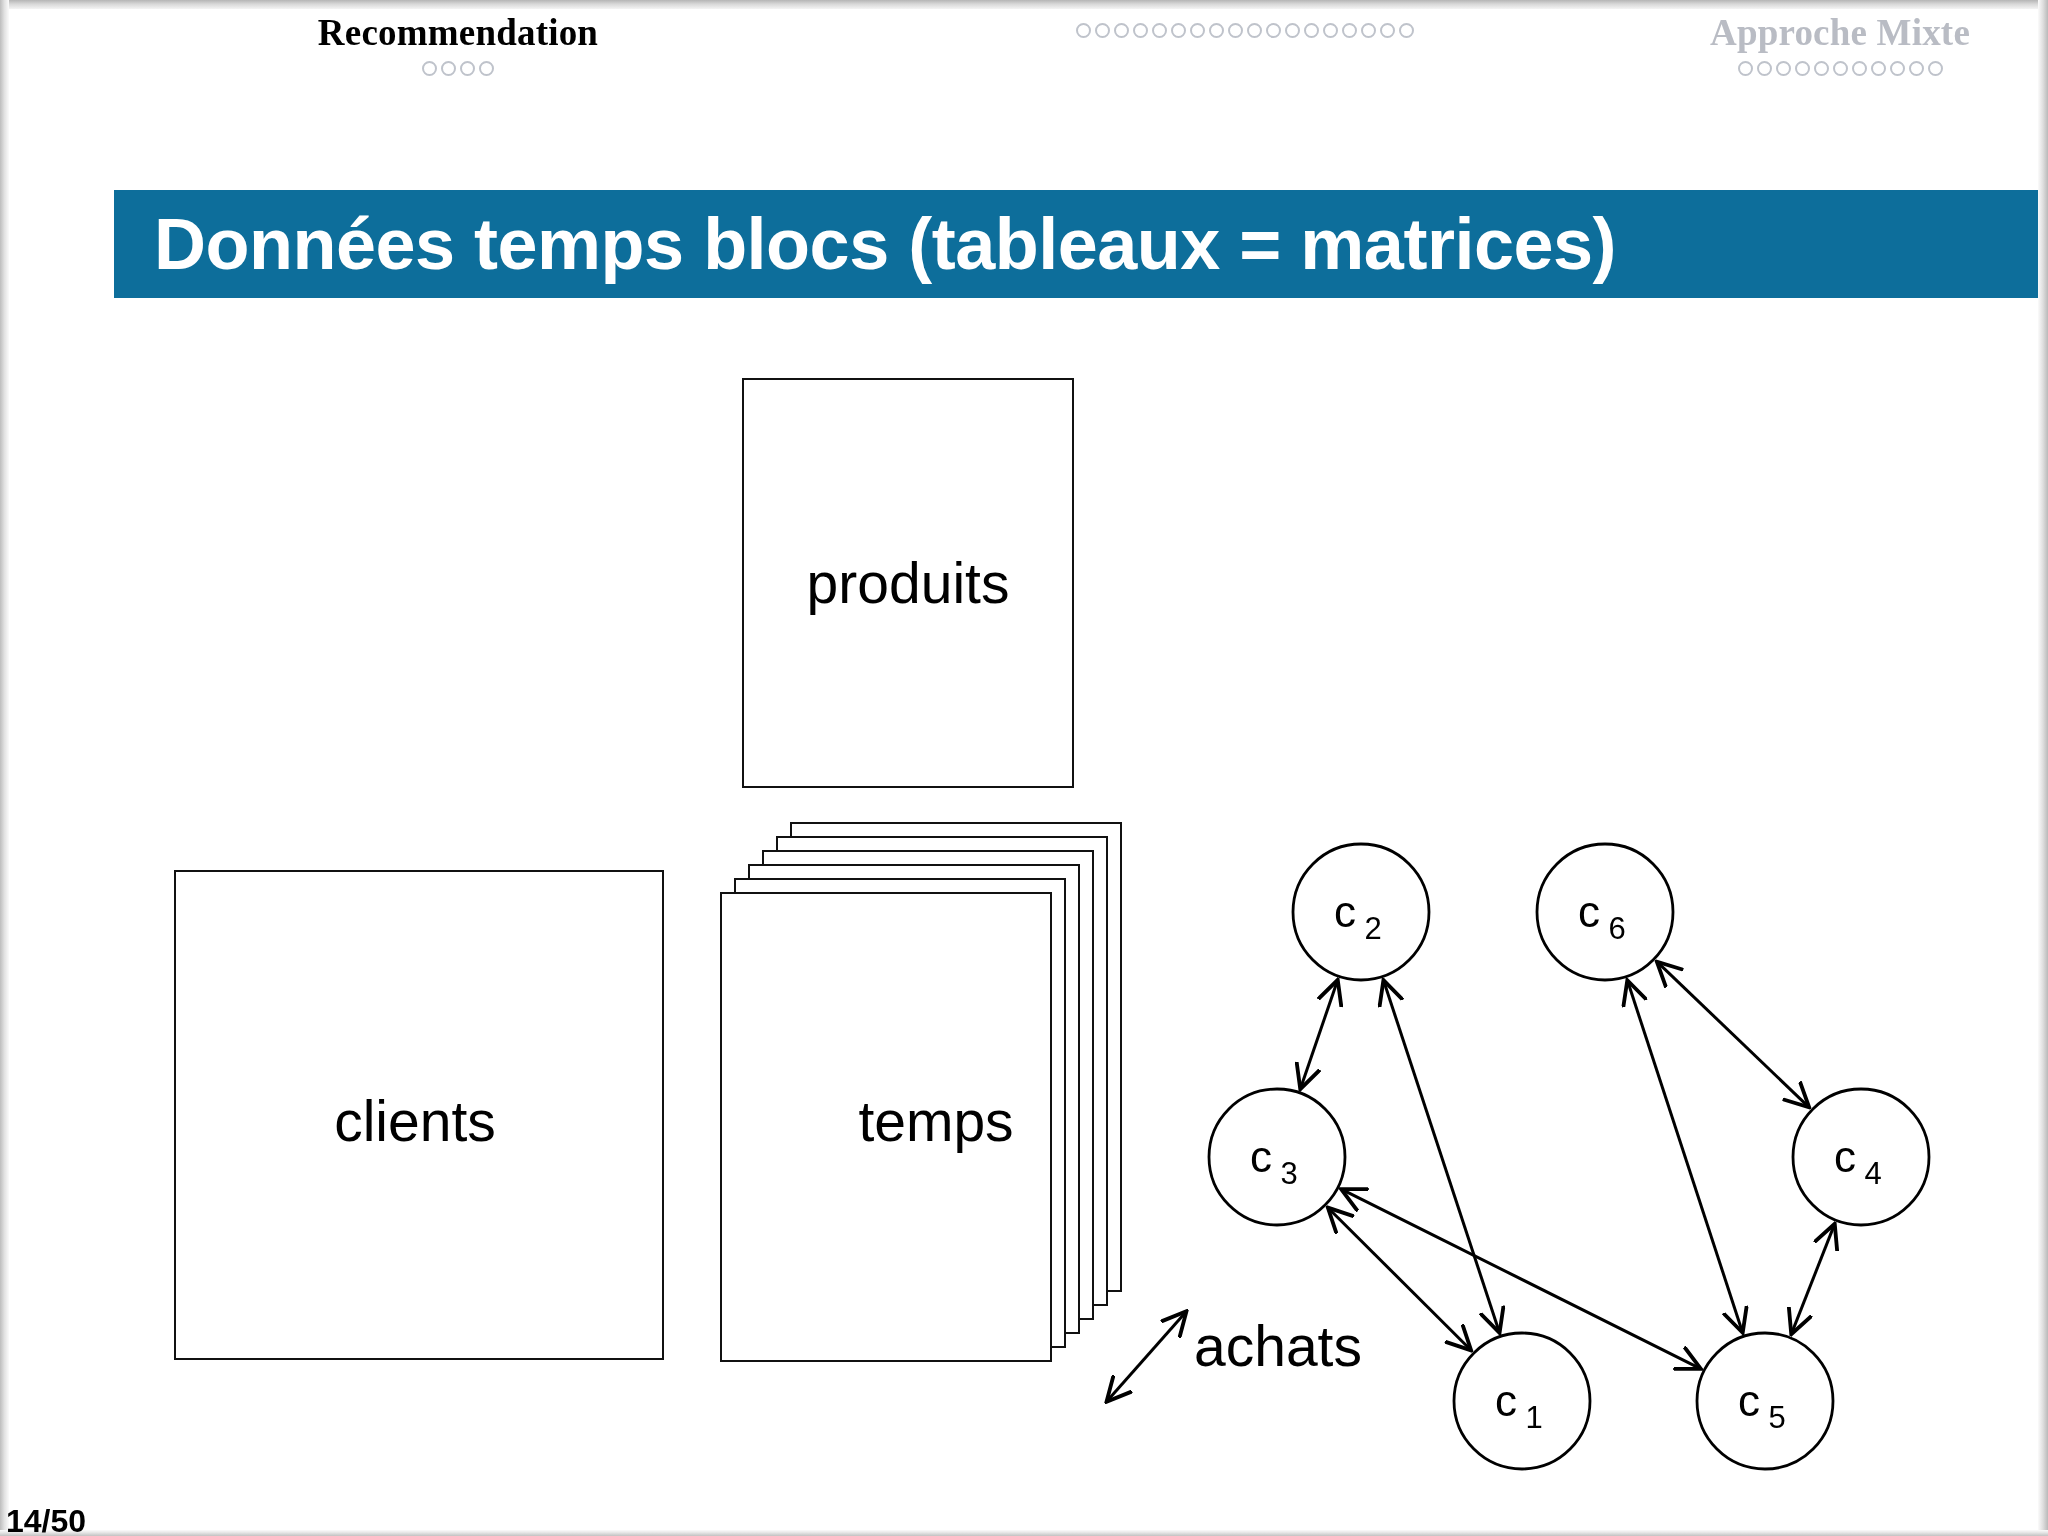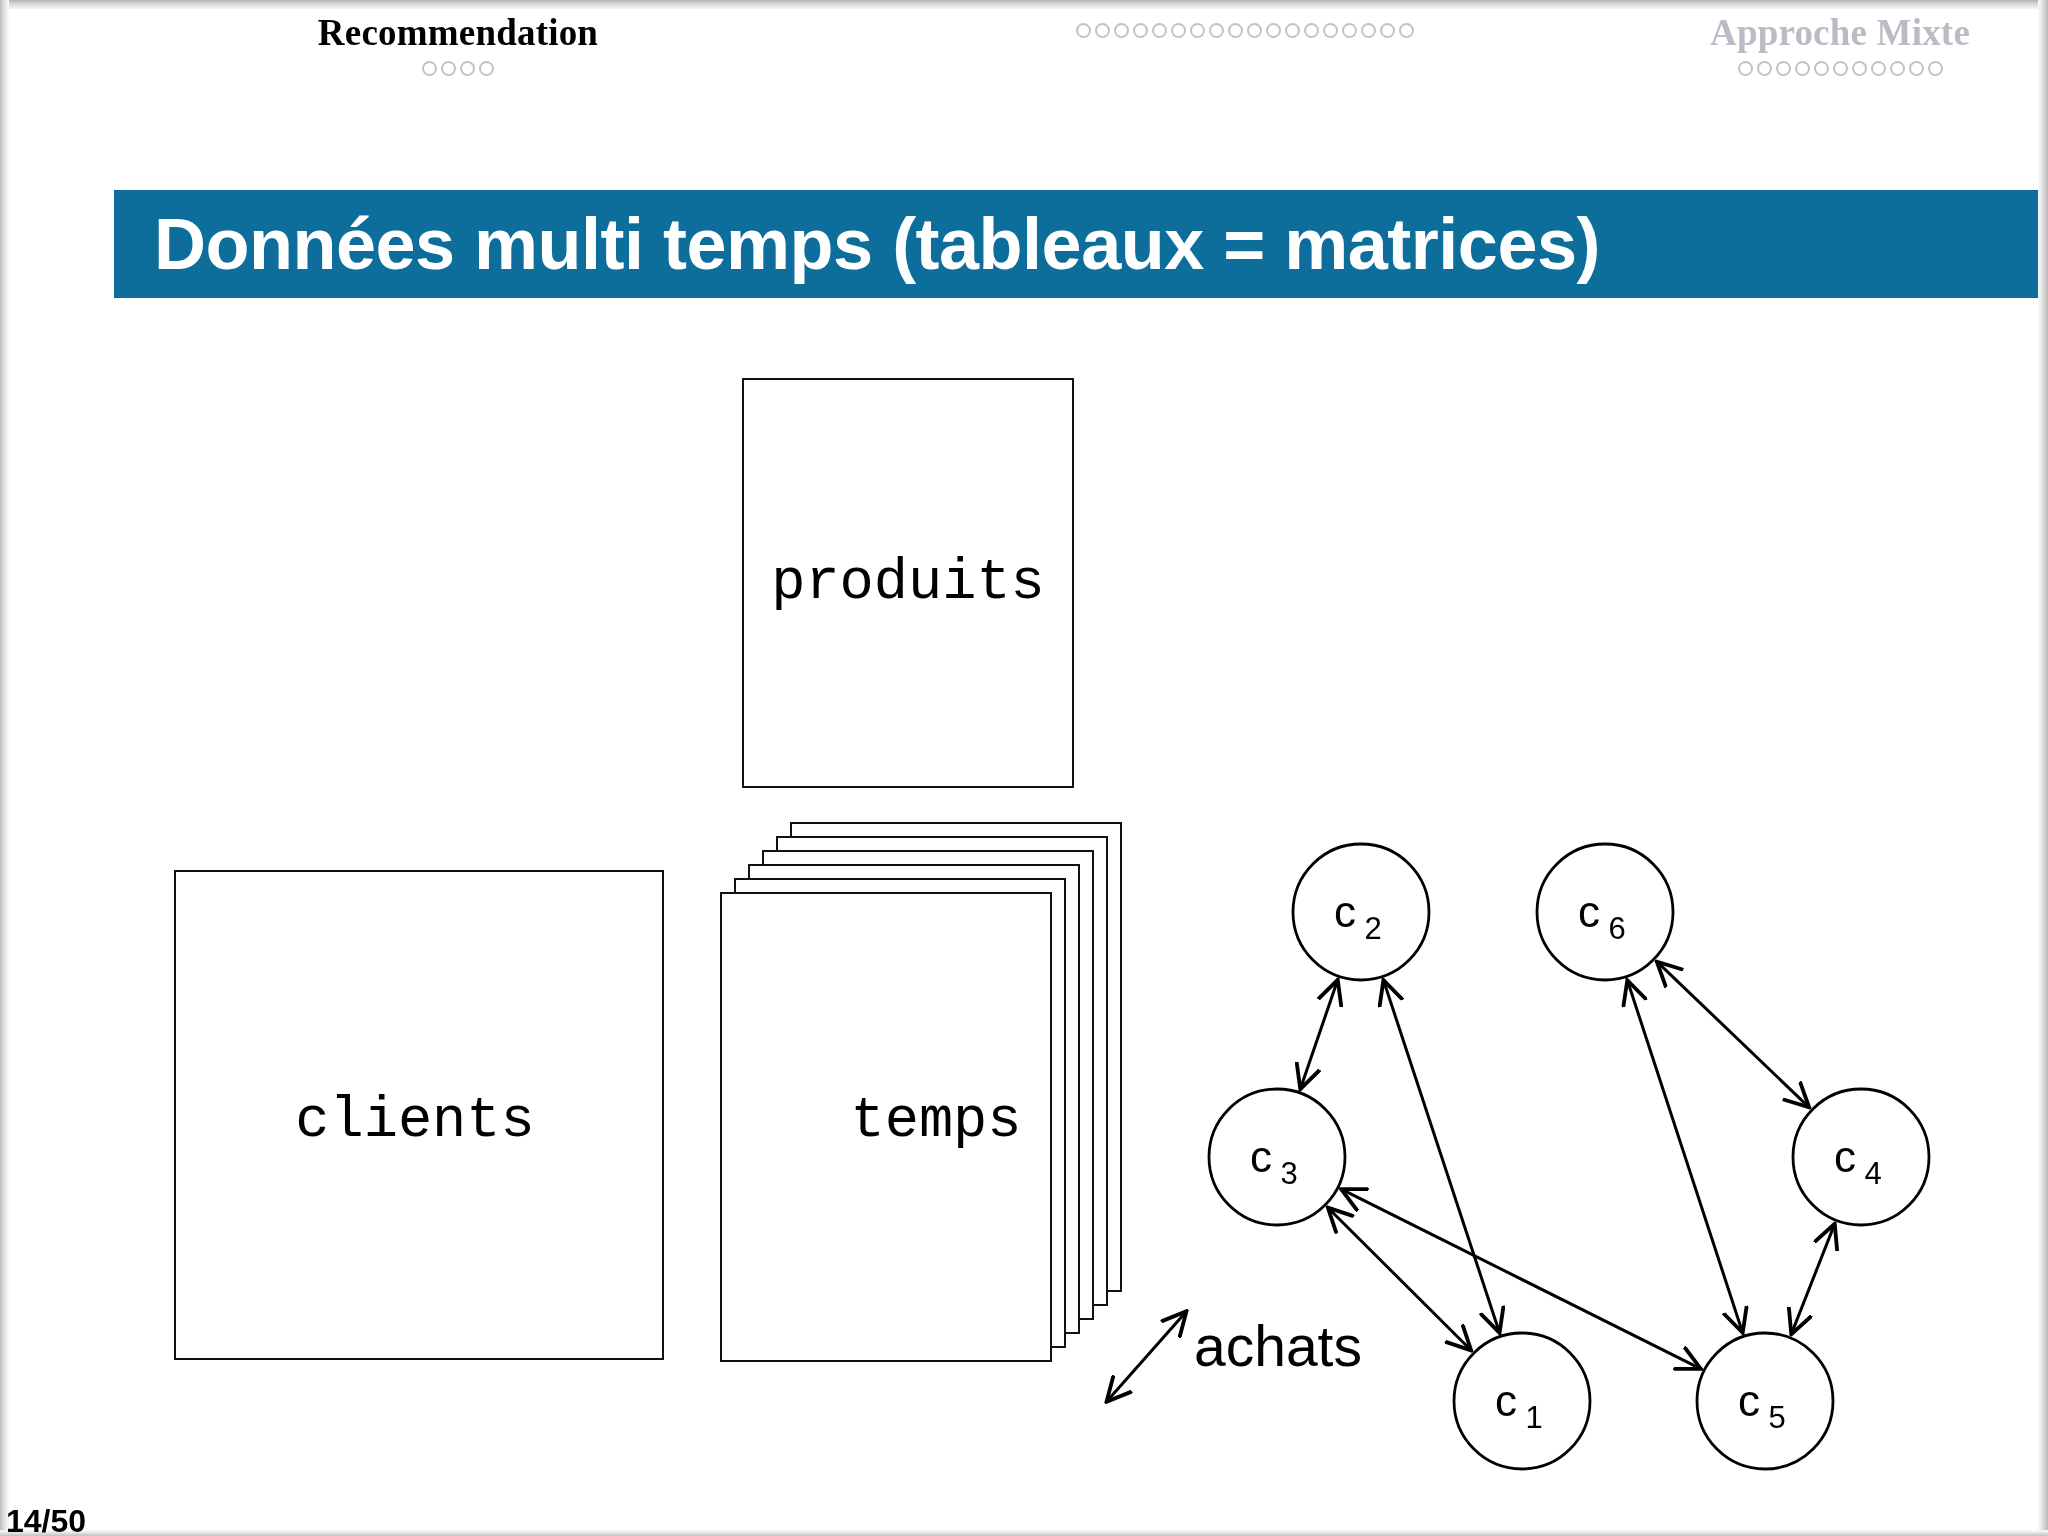--- a/index.html
+++ b/index.html
@@ -109,21 +109,21 @@
 
   
   .block-box {
     position: absolute;
     border: 2.5px solid #111111;
     background: #ffffff;
     box-sizing: border-box;
   }
   .block-label {
     position: absolute;
-    font-family: Liberation Mono, monospace;
+    font-family: Liberation Sans, sans-serif;
     font-size: 57px;
     color: #000000;
     white-space: nowrap;
     line-height: 1;
   }
 
   #box-produits { left: 742px; top: 378px; width: 332px; height: 410px; }
   #label-produits { left: 742px; top: 555px; width: 332px; text-align: center; }
 
   #box-clients { left: 174px; top: 870px; width: 490px; height: 490px; }
@@ -250,21 +250,21 @@
           <span class="dot"></span>
           <span class="dot"></span>
           <span class="dot"></span>
           <span class="dot"></span>
         </div>
     </div>
 
   </div>
 
   <div id="title-banner">
-    <div class="banner-text">Données multi temps (tableaux = matrices)</div>
+    <div class="banner-text">Données temps blocs (tableaux = matrices)</div>
   </div>
 
   <div class="block-box" id="box-produits"></div>
   <div class="block-label" id="label-produits">produits</div>
 
   <div class="block-box" id="box-clients"></div>
   <div class="block-label" id="label-clients">clients</div>
 
   <div id="achats-stack">
       <div class="stack-sheet" style="left: 790px; top: 822px; z-index: 10;"></div>

